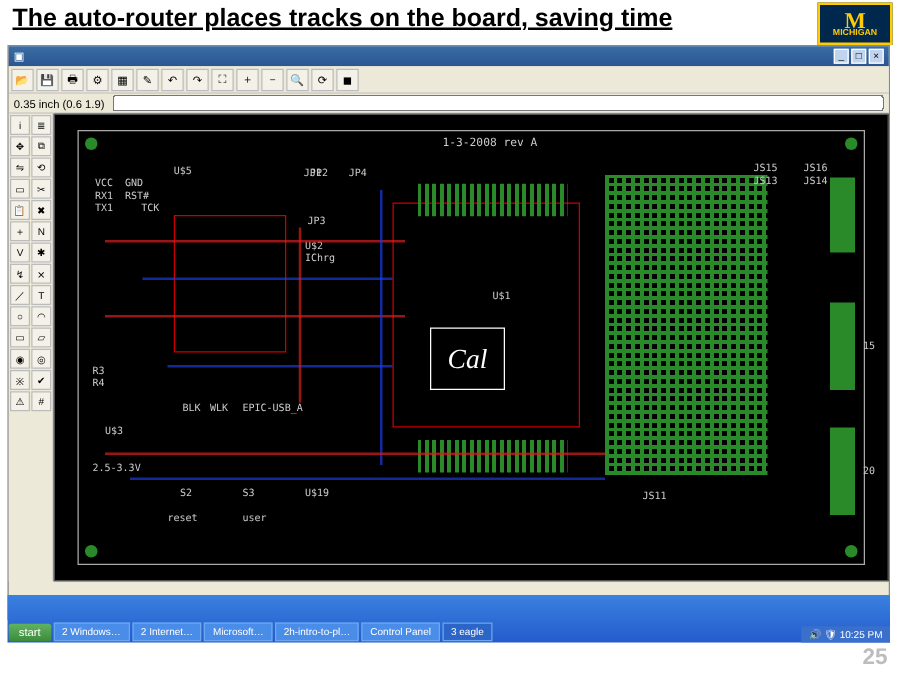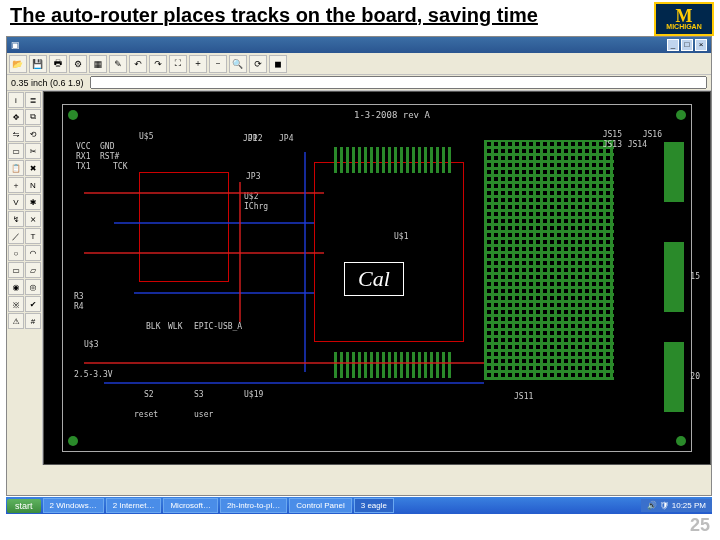--- a/index.html
+++ b/index.html
@@ -69,33 +69,33 @@
   }
   .silk { position: absolute; color: #ccc; font-family: monospace; font-size: 8px; white-space: nowrap; }
   .silk.big { font-size: 9px; }
   .trace-red { position: absolute; background: rgba(220,30,30,0.7); }
   .trace-blue { position: absolute; background: rgba(30,60,220,0.7); }
   .pad-green { position: absolute; background: #2a8a2a; border-radius: 50%; }
   .chip { position: absolute; border: 1px solid #c00; }
   .chip2 { position: absolute; border: 1px solid #c00; }
   .padgrid { position: absolute; }
   .cal-logo {
-    position: absolute; width: 60px; height: 34px;
+    position: absolute; width: 60px; height: 50px;
     border: 1px solid #fff; color: #fff;
     font-family: "Brush Script MT", cursive; font-size: 22px; font-style: italic;
     display: flex; align-items: center; justify-content: center;
     top: 170px; left: 300px;
   }
   .statusbar {
     height: 14px; background: #ece9d8; border-top: 1px solid #c0c0c0;
     font-size: 9px; padding: 0 4px; display: flex; align-items: center;
   }
   .taskbar {
-    position: absolute; left: 6px; bottom: 26px; width: 706px; height: 17px;
-    background: linear-gradient(#3a81e0,#245bcc); display: flex; align-items: center;
+    position: absolute; left: 6px; bottom: 26px; width: 706px; height: 38px;
+    background: linear-gradient(#3a81e0,#245bcc); display: flex; align-items: flex-end;
     font-family: Tahoma, sans-serif; font-size: 9px; color: #fff;
   }
   .taskbar .start { background: linear-gradient(#5fb35f,#3c8b3c); padding: 2px 8px; border-radius: 2px; margin: 1px; }
   .taskbar .titem { background: #4a8de8; margin: 1px; padding: 2px 6px; border: 1px solid #6ba8f0; font-size: 8px; }
   .taskbar .tray { margin-left: auto; background: #3a70cc; padding: 2px 6px; font-size: 8px; }
   .pagenum {
     position: absolute; right: 10px; bottom: 4px;
     color: #bdbdbd; font-family: Arial; font-size: 18px; font-weight: bold;
   }
 </style>
@@ -196,21 +196,21 @@
       <div class="padgrid" style="top:260px; left:290px; width:120px; height:26px; background:repeating-linear-gradient(90deg,#2a8a2a 0 3px,transparent 3px 6px);"></div>
       <div class="padgrid" style="top:48px; left:440px; width:130px; height:240px; background:repeating-linear-gradient(0deg,#2a8a2a 0 3px,transparent 3px 7px),repeating-linear-gradient(90deg,#2a8a2a 0 3px,transparent 3px 7px);"></div>
 
       <div class="padgrid" style="top:50px; right:26px; width:20px; height:60px; background:#2a8a2a;"></div>
       <div class="padgrid" style="top:150px; right:26px; width:20px; height:70px; background:#2a8a2a;"></div>
       <div class="padgrid" style="top:250px; right:26px; width:20px; height:70px; background:#2a8a2a;"></div>
       <div class="silk" style="top:180px; right:10px;">15</div>
       <div class="silk" style="top:280px; right:10px;">20</div>
       <div class="silk" style="top:38px; right:48px;">JS16</div>
       <div class="silk" style="top:38px; right:88px;">JS15</div>
-      <div class="silk" style="top:48px; right:63px;">JS14</div>
+      <div class="silk" style="top:48px; right:48px;">JS14</div>
       <div class="silk" style="top:48px; right:88px;">JS13</div>
 
       <div class="silk" style="top:42px; left:199px;">JP1</div>
       <div class="silk" style="top:42px; left:204px;">JP2</div>
       <div class="silk" style="top:80px; left:202px;">JP3</div>
       <div class="silk" style="top:42px; left:235px;">JP4</div>
 
       <div class="silk" style="top:100px; left:200px;">U$2</div>
       <div class="silk" style="top:110px; left:200px;">IChrg</div>
       <div class="silk" style="top:230px; left:102px;">BLK</div>

